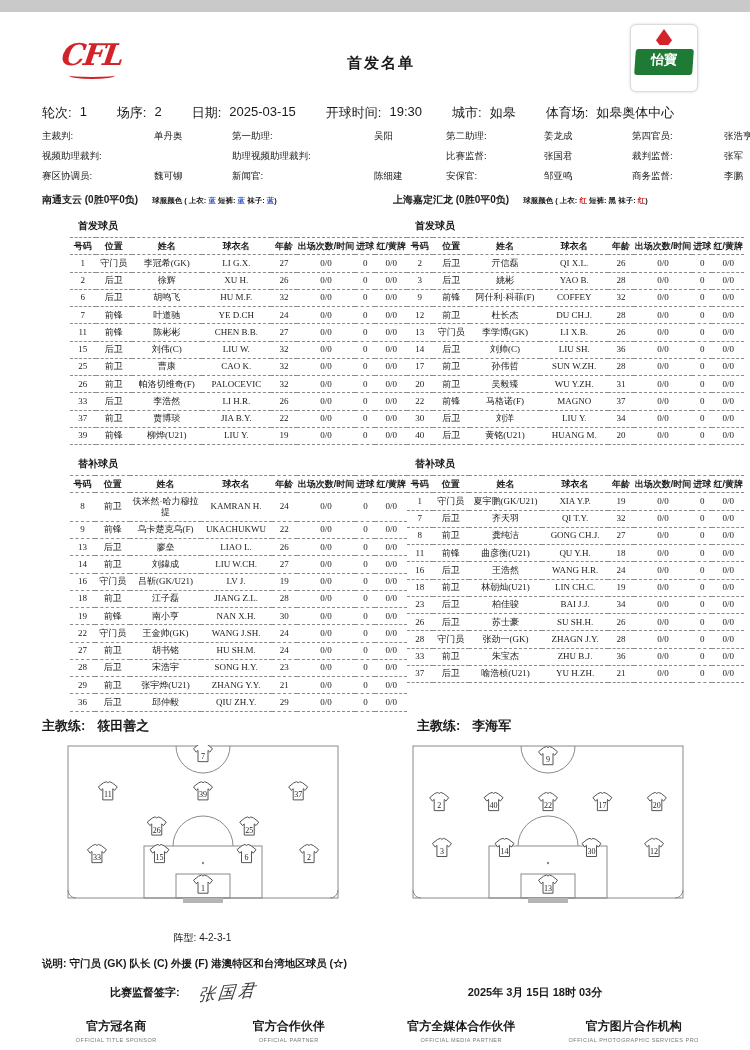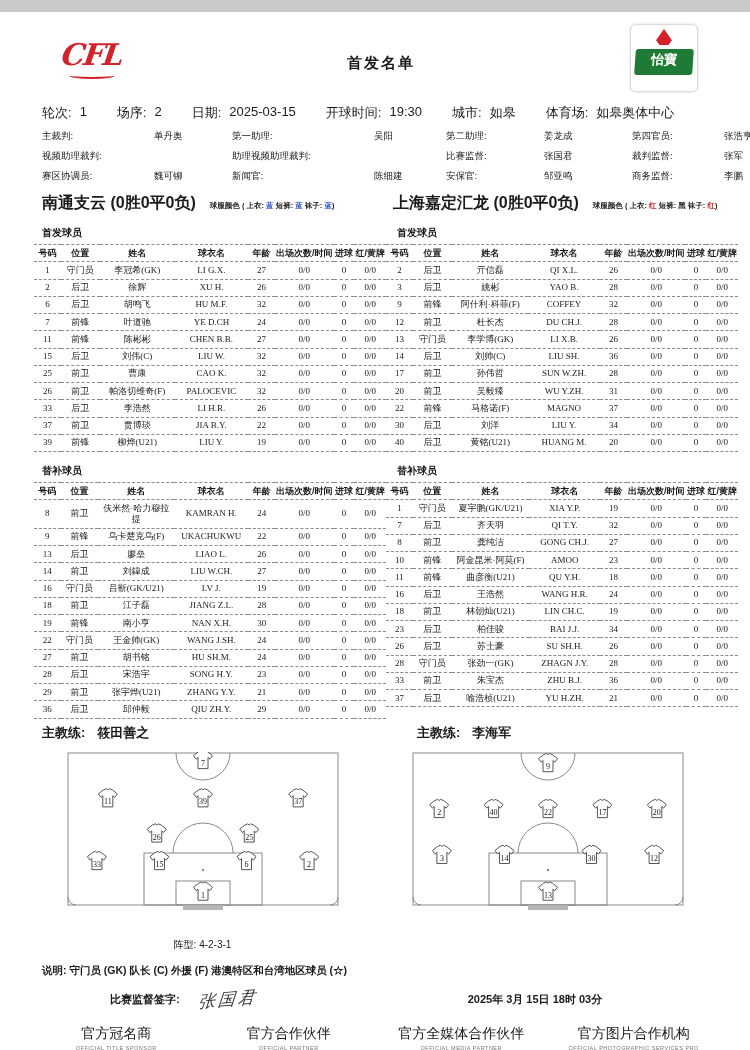--- a/index.html
+++ b/index.html
@@ -18,25 +18,25 @@
   .cb-drop{width:16px;height:16px;background:#d3232a;clip-path:polygon(50% 0,100% 70%,78% 100%,22% 100%,0 70%);}
   .cb-band{margin-top:4px;width:58px;height:26px;background:#1e7a34;border-radius:3px;color:#fff;font-weight:bold;font-size:13px;text-align:center;line-height:22px;transform:skewX(-4deg);}
   
   .matchup{padding:6px 0 0 42px;font-size:11px;font-weight:bold;}
   .inforow{display:flex;gap:30px;padding:8px 12px 0 42px;font-size:13px;}
   .inforow .pair{display:flex;gap:8px;}
   .officials{display:grid;grid-template-columns:112px 78px 142px 72px 98px 88px 92px 66px;padding:8px 0 0 42px;font-size:9.5px;row-gap:7px;}
   
   .teamrow{display:flex;margin-top:10px;padding:0 6px 0 42px;}
   .thalf{width:50%;display:flex;align-items:baseline;gap:14px;}
-  .tname{font-size:16px;font-weight:bold;}
+  .tname{font-size:10px;font-weight:bold;}
   .kit{font-size:7.5px;font-weight:bold;white-space:nowrap;}
   .seclabel{font-size:10px;font-weight:bold;padding-left:42px;margin-top:8px;}
   
-  .tables{display:flex;padding:4px 6px 0 34px;}
+  .tables{display:flex;padding:4px 6px 0 34px;margin-left:36px;}
   .tcol{width:352px;}
   .ptable{display:table;width:100%;border-collapse:collapse;font-family:"Liberation Serif",serif;font-size:9px;}
   .prow{display:table-row;}
   .pcell{display:table-cell;text-align:center;vertical-align:middle;padding:2.5px 1px;border-bottom:1px dashed #8a8a8a;line-height:1.25;}
   .phead .pcell{font-weight:bold;border-top:1px dashed #8a8a8a;font-family:"Liberation Sans",sans-serif;font-size:9px;white-space:nowrap;}
   .c0{width:8%;} .c1{width:12%;} .c2{width:24%;} .c3{width:22%;} .c4{width:8%;} .c5{width:14%;} .c6{width:6%;} .c7{width:10%;}
   .coachline{padding:5px 0 0 42px;font-size:13px;font-weight:bold;display:flex;gap:12px;align-items:center;}
   .coaches{display:flex;} .coaches>div{width:50%;}
   
   .pitches{display:flex;justify-content:space-around;margin-top:10px;padding:0 30px;}
@@ -44,21 +44,21 @@
   .formlabel{font-size:10px;margin-top:20px;}
   
   .note{padding:12px 0 0 42px;font-size:10.5px;font-weight:bold;}
   .sigrow{display:flex;align-items:center;margin-top:10px;padding-left:110px;}
   .siglabel{font-size:11px;font-weight:bold;}
   .signame{font-family:"DejaVu Serif",serif;font-style:italic;font-size:17px;color:#3a3a3a;margin-left:18px;transform:rotate(-5deg) skewX(-10deg);letter-spacing:3px;}
   .sigdate{font-size:11px;font-weight:bold;margin-left:210px;}
   
   .sponsors{display:grid;grid-template-columns:1fr 1fr 1fr 1fr;margin-top:14px;padding:0 30px;}
   .sp{ text-align:center;}
-  .sp-zh{font-size:14px;font-weight:normal;}
+  .sp-zh{font-size:12px;font-weight:bold;}
   .sp-en{font-size:5.5px;color:#777;letter-spacing:.5px;margin-top:2px;}
   .sp-logo{height:58px;display:flex;flex-direction:column;align-items:center;justify-content:center;margin-top:8px;}
   .sp:not(:last-child) .sp-logo{border-right:1px solid #cfcfcf;}
   .sp-logo{width:100%;}
 </style>
 </head>
 <body>
 
 <div class="page">
   <div class="topbar"></div>
@@ -573,30 +573,20 @@
             <span class="pcell c0">8</span>
             <span class="pcell c1">前卫</span>
             <span class="pcell c2">龚纯洁</span>
             <span class="pcell c3">GONG CH.J.</span>
             <span class="pcell c4">27</span>
             <span class="pcell c5">0/0</span>
             <span class="pcell c6">0</span>
             <span class="pcell c7">0/0</span>
           </div>
           <div class="prow">
-            <span class="pcell c0">10</span>
-            <span class="pcell c1">前锋</span>
-            <span class="pcell c2">阿金昆米·阿莫(F)</span>
-            <span class="pcell c3">AMOO</span>
-            <span class="pcell c4">23</span>
-            <span class="pcell c5">0/0</span>
-            <span class="pcell c6">0</span>
-            <span class="pcell c7">0/0</span>
-          </div>
-          <div class="prow">
             <span class="pcell c0">11</span>
             <span class="pcell c1">前锋</span>
             <span class="pcell c2">曲彦衡(U21)</span>
             <span class="pcell c3">QU Y.H.</span>
             <span class="pcell c4">18</span>
             <span class="pcell c5">0/0</span>
             <span class="pcell c6">0</span>
             <span class="pcell c7">0/0</span>
           </div>
           <div class="prow">

